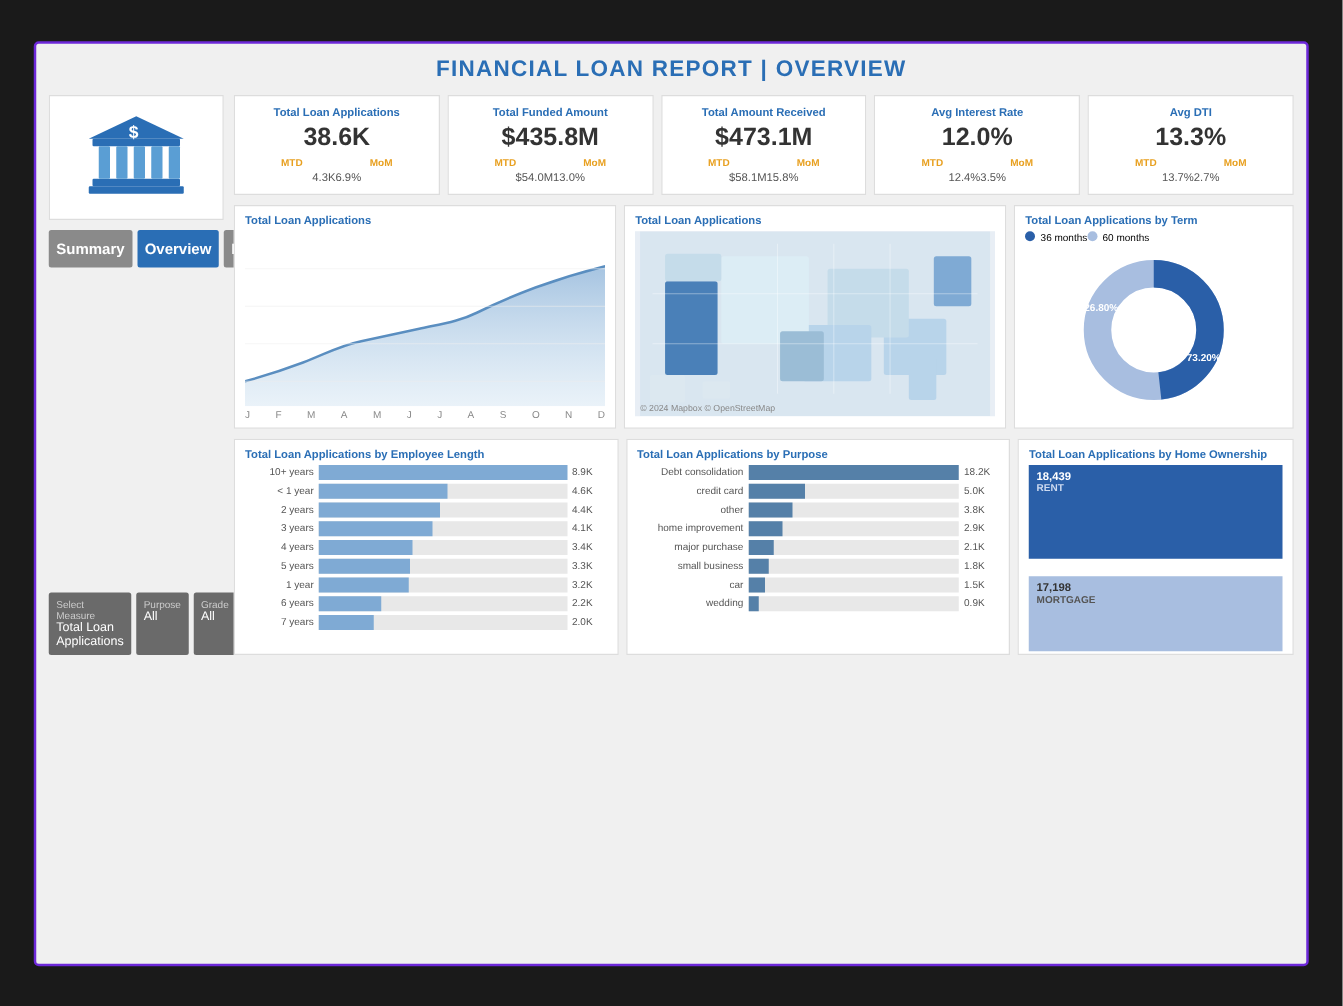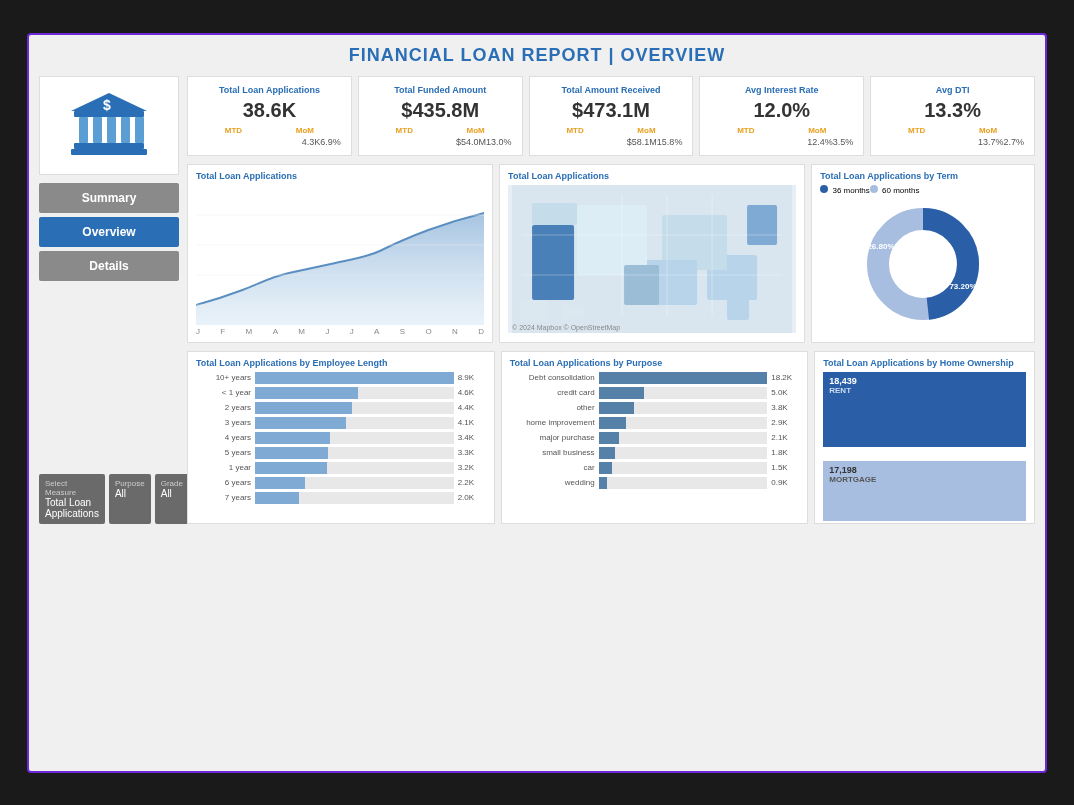--- a/index.html
+++ b/index.html
@@ -50,21 +50,21 @@
       justify-content: center;
       padding: 14px 8px;
       margin-bottom: 8px;
     }
     .logo-icon svg {
       width: 80px;
       height: 65px;
     }
     .nav-buttons {
       display: flex;
-      flex-direction: column;
+      flex-direction: row;
       gap: 4px;
       margin-bottom: 10px;
     }
     .nav-btn {
       background: #8a8a8a;
       color: white;
       border: none;
       padding: 8px 6px;
       text-align: center;
       font-size: 12px;
@@ -130,21 +130,21 @@
     .kpi-sub-row {
       display: flex;
       justify-content: space-around;
       font-size: 8px;
       color: #e8a020;
       font-weight: 600;
       margin-bottom: 2px;
     }
     .kpi-sub-values {
       display: flex;
-      justify-content: flex-end;
+      justify-content: center;
       font-size: 9px;
       color: #555;
     }
     
     .chart-row {
       display: flex;
       gap: 6px;
     }
     .chart-card {
       background: white;

